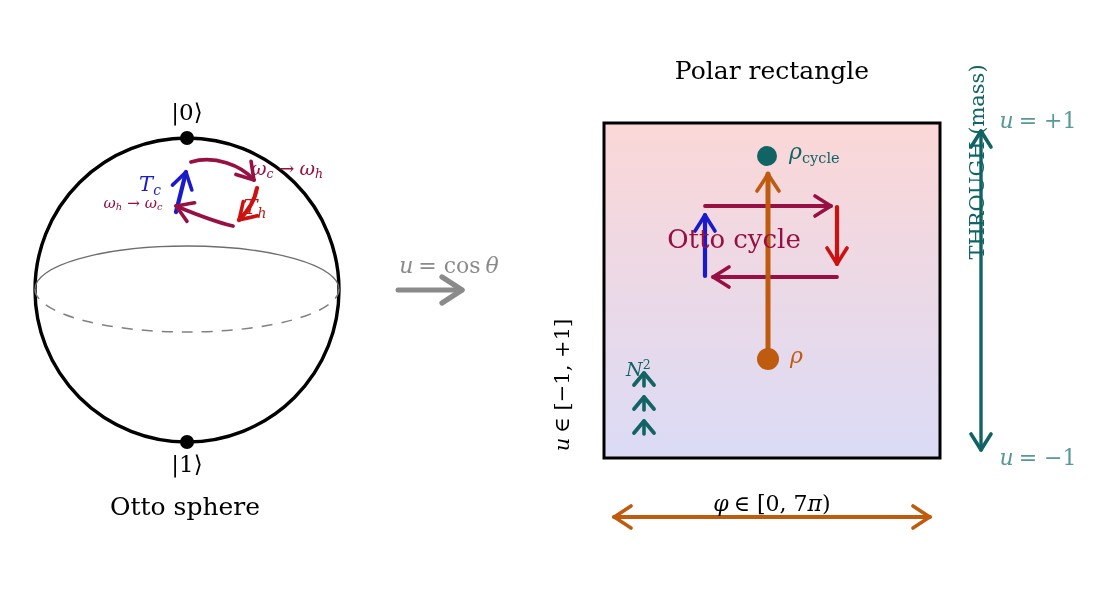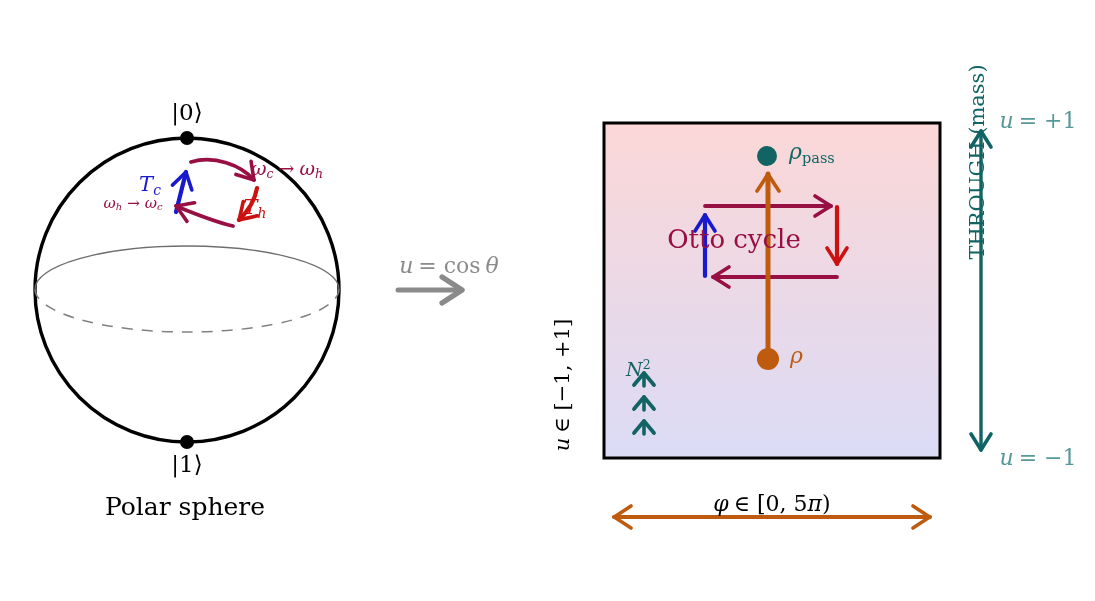--- a/index.html
+++ b/index.html
@@ -117,42 +117,43 @@
     <circle cx="768" cy="359" r="11" style="fill:var(--c-orange,#bf5b0e)"></circle>
     <circle cx="767" cy="156" r="10" style="fill:var(--c-teal,#126464)"></circle>
 
     <path class="orange harrow" d="M 614 517 L 930 517" marker-start="url(#ah-orange)" marker-end="url(#ah-orange)"></path>
 
     <path class="tealline" d="M 981 450 L 981 131" marker-start="url(#ah-teal)" marker-end="url(#ah-teal)"></path>
   </svg>
 
   <span class="lbl" style="left:187px;top:112px;font-size:23px;font-family:'DejaVu Serif','DejaVu Sans',serif;">|0⟩</span>
   <span class="lbl" style="left:187px;top:464px;font-size:23px;font-family:'DejaVu Serif','DejaVu Sans',serif;">|1⟩</span>
-  <span class="lbl" style="left:185px;top:506px;font-size:25px;">Polar sphere</span>
+  <span class="lbl" style="left:185px;top:506px;font-size:25px;">Otto sphere</span>
 
   <span class="lbl c-blue" style="left:150px;top:186px;font-size:21px;"><i class="it">T</i><sub class="sb">c</sub></span>
   <span class="lbl c-red" style="left:255px;top:209px;font-size:21px;"><i class="it">T</i><sub class="sb">h</sub></span>
 
   <span class="lbl c-maroon" style="left:287px;top:170px;font-size:19px;"><i class="it">ω</i><sub class="sb">c</sub><span class="gap-l gap-r">→</span><i class="it">ω</i><sub class="sb">h</sub></span>
   <span class="lbl c-maroon" style="left:133px;top:204px;font-size:15px;"><i class="it">ω</i><sub class="sb">h</sub><span class="gap-l gap-r">→</span><i class="it">ω</i><sub class="sb">c</sub></span>
 
   <span class="lbl c-gray" style="left:437px;top:266px;font-size:22px;"><i class="it gap-r">u</i><span class="gap-r">= cos</span><i class="it">θ</i></span>
 
+  <span class="lbl" style="left:772px;top:70px;font-size:25px;">Polar rectangle</span>
 
-  <span class="lbl anchor-left c-teal" style="left:789px;top:153px;font-size:22px;"><i class="it">ρ</i><sub class="sb" style="font-style:normal;">pass</sub></span>
+  <span class="lbl anchor-left c-teal" style="left:789px;top:153px;font-size:22px;"><i class="it">ρ</i><sub class="sb" style="font-style:normal;">cycle</sub></span>
   <span class="lbl anchor-left c-orange" style="left:790px;top:356px;font-size:22px;"><i class="it">ρ</i></span>
 
   <span class="lbl c-maroon" style="left:734px;top:239px;font-size:26px;">Otto cycle</span>
 
 
   <span class="lbl anchor-left c-teal" style="left:626px;top:369px;font-size:19px;"><i class="it">N</i><sup class="sp">2</sup></span>
 
   <span class="lbl rot" style="left:562px;top:385px;font-size:21px;"><i class="it gap-r">u</i><span>∈ [−1, +1]</span></span>
 
-  <span class="lbl" style="left:772px;top:504px;font-size:22px;"><i class="it gap-r">φ</i><span>∈ [0, 5</span><i class="it">π</i><span>)</span></span>
+  <span class="lbl" style="left:772px;top:504px;font-size:22px;"><i class="it gap-r">φ</i><span>∈ [0, 7</span><i class="it">π</i><span>)</span></span>
 
 
   <span class="lbl rot c-teal" style="left:977px;top:162px;font-size:21px;">THROUGH (mass)</span>
 
   <span class="lbl c-teall" style="left:1002px;top:121px;font-size:22px;"><i class="it gap-r">u</i><span>= +1</span></span>
   <span class="lbl c-teall" style="left:1002px;top:458px;font-size:22px;"><i class="it gap-r">u</i><span>= −1</span></span>
 
 </div>
 
 </body></html>

